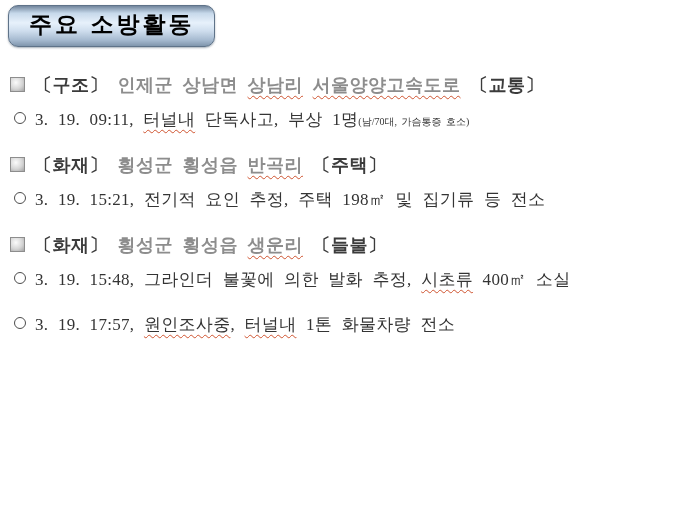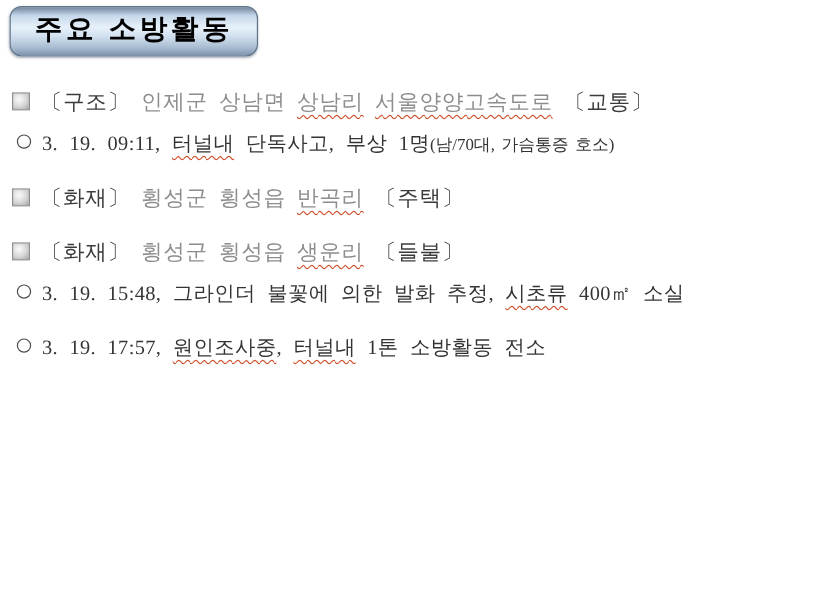--- a/index.html
+++ b/index.html
@@ -29,21 +29,21 @@
     letter-spacing: 3px;
     color: #000000;
     font-family: "Liberation Sans", "DejaVu Sans", sans-serif;
   }
   
   .entries { margin: 24px 0 0 10px; }
   .entry { margin-bottom: 17px; }
   .header-line {
     height: 28px;
     line-height: 28px;
-    font-weight: normal;
+    font-weight: bold;
     font-size: 18px;
     word-spacing: 4px;
     letter-spacing: 0.5px;
     white-space: nowrap;
     font-family: "Liberation Sans", "DejaVu Sans", sans-serif;
   }
   .sq-bullet {
     display: inline-block;
     width: 13px; height: 13px;
     margin-right: 9px;
@@ -73,42 +73,43 @@
     vertical-align: 1px;
     background: #ffffff;
   }
   .wavy {
     text-decoration-line: underline;
     text-decoration-style: wavy;
     text-decoration-color: #cf5430;
     text-decoration-thickness: 1px;
     text-underline-offset: 4px;
   }
-  .small-paren { font-size: 14px; letter-spacing: 0; word-spacing: 2px; }
+  .small-paren { font-size: 10px; letter-spacing: 0; word-spacing: 2px; }
 </style>
 </head>
 <body>
 
 <div class="page">
   <div class="title-box">
     <span class="title-text">주요 소방활동</span>
   </div>
 
   <div class="entries" id="entries">
       <div class="entry">
         <div class="header-line"><span class="sq-bullet"></span><span class="seg-label">〔구조〕</span><span class="seg-loc"> 인제군 상남면 </span><span class="seg-loc wavy">상남리</span><span class="seg-loc"> </span><span class="seg-loc wavy">서울양양고속도로</span><span class="seg-loc"> </span><span class="seg-label">〔교통〕</span></div>
         <div class="detail-line"><span class="circle-bullet"></span><span>3. 19. 09:11, </span><span class="wavy">터널내</span><span> 단독사고, 부상 1명</span><span class="small-paren">(남/70대, 가슴통증 호소)</span></div>
       </div>
       <div class="entry">
         <div class="header-line"><span class="sq-bullet"></span><span class="seg-label">〔화재〕</span><span class="seg-loc"> 횡성군 횡성읍 </span><span class="seg-loc wavy">반곡리</span><span class="seg-loc"> </span><span class="seg-label">〔주택〕</span></div>
+        <div class="detail-line"><span class="circle-bullet"></span><span>3. 19. 15:21, 전기적 요인 추정, 주택 198㎡ 및 집기류 등 전소</span></div>
       </div>
       <div class="entry">
         <div class="header-line"><span class="sq-bullet"></span><span class="seg-label">〔화재〕</span><span class="seg-loc"> 횡성군 횡성읍 </span><span class="seg-loc wavy">생운리</span><span class="seg-loc"> </span><span class="seg-label">〔들불〕</span></div>
         <div class="detail-line"><span class="circle-bullet"></span><span>3. 19. 15:48, 그라인더 불꽃에 의한 발화 추정, </span><span class="wavy">시초류</span><span> 400㎡ 소실</span></div>
       </div>
       <div class="entry">
-        <div class="detail-line"><span class="circle-bullet"></span><span>3. 19. 17:57, </span><span class="wavy">원인조사중</span><span>, </span><span class="wavy">터널내</span><span> 1톤 소방활동 전소</span></div>
+        <div class="detail-line"><span class="circle-bullet"></span><span>3. 19. 17:57, </span><span class="wavy">원인조사중</span><span>, </span><span class="wavy">터널내</span><span> 1톤 화물차량 전소</span></div>
       </div>
       <div class="entry">
         <div class="detail-line"></div>
       </div>
     </div>
 </div>
 
 </body></html>

